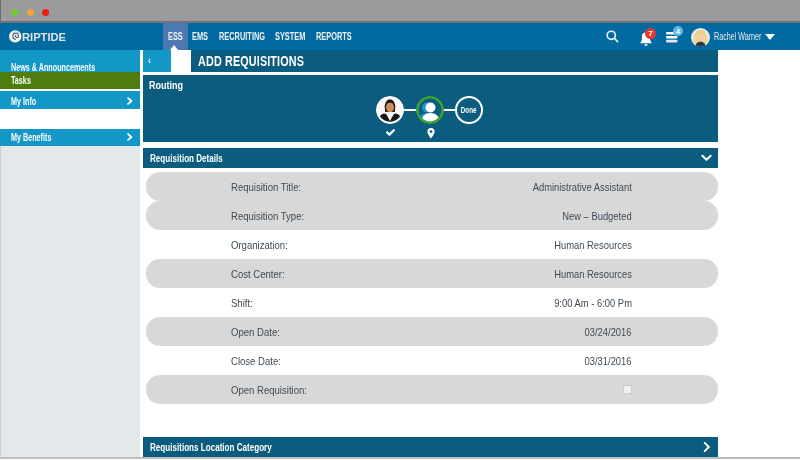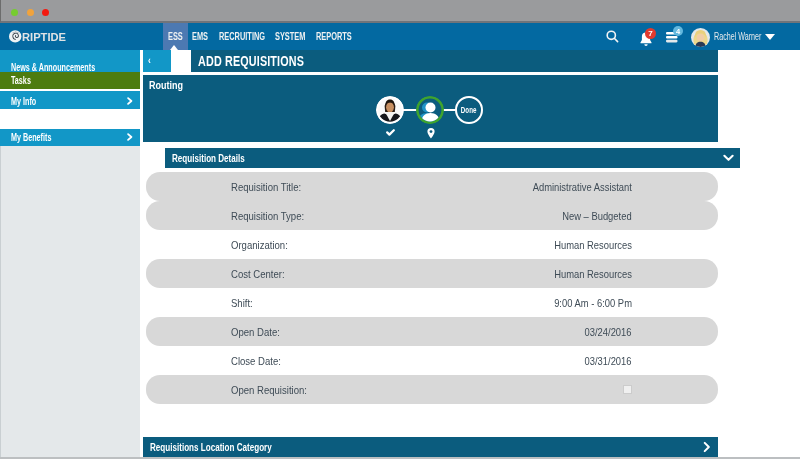--- a/index.html
+++ b/index.html
@@ -32,21 +32,21 @@
 .teal { background:#0b5c7e; color:#fff; }
 #topbar { position:absolute; left:0; top:0; width:575px; height:22px; }
 #backbtn { position:absolute; left:0; top:0; width:28px; height:22px; background:#1297c7;
   color:#fff; font-size:10px; font-weight:bold; line-height:22px; text-align:left; padding-left:4.5px; }
 #addreq { position:absolute; left:48px; top:0; width:527px; height:22px;
   font-size:14px; font-weight:bold; line-height:22px; padding-left:6.5px; letter-spacing:0.2px;}
 #routing { position:absolute; left:0; top:25px; width:575px; height:67px; }
 #routing .title { position:absolute; left:6px; top:4px; font-size:11px; font-weight:bold; transform:scaleX(0.82); transform-origin:0 0; }
 .circ { position:absolute; width:28px; height:28px; border-radius:50%; top:20.5px; }
 .conn { position:absolute; top:33.5px; height:2.6px; background:#fff; }
-#sect1 { position:absolute; left:0; top:98px; width:575px; height:20px;margin-left:22px; }
+#sect1 { position:absolute; left:0; top:98px; width:575px; height:20px; }
 #sect1 .title, #sect2 .title { position:absolute; left:6.5px; top:50%; transform:translateY(-50%) scaleX(0.77); transform-origin:0 50%;
   font-size:10.5px; font-weight:bold; white-space:nowrap; }
 .hchev { position:absolute; right:10px; top:50%; transform:translateY(-50%);
   font-weight:bold; font-size:12px; }
 #rows { position:absolute; left:3px; top:122px; width:571.5px; }
 .row { position:relative; width:571.5px; height:29px; font-size:10.5px; color:#3e4b56; }
 .row.g { background:#d8d8d8;border-radius:14px; }
 .row .l { position:absolute; left:85px; top:50%; transform:translateY(-50%) scaleX(0.91); transform-origin:0 50%; white-space:nowrap;}
 .row .v { position:absolute; right:85.5px; top:50%; transform:translateY(-50%) scaleX(0.895); transform-origin:100% 50%; white-space:nowrap;}
 #sect2 { position:absolute; left:0; top:387px; width:575px; height:20px; }

